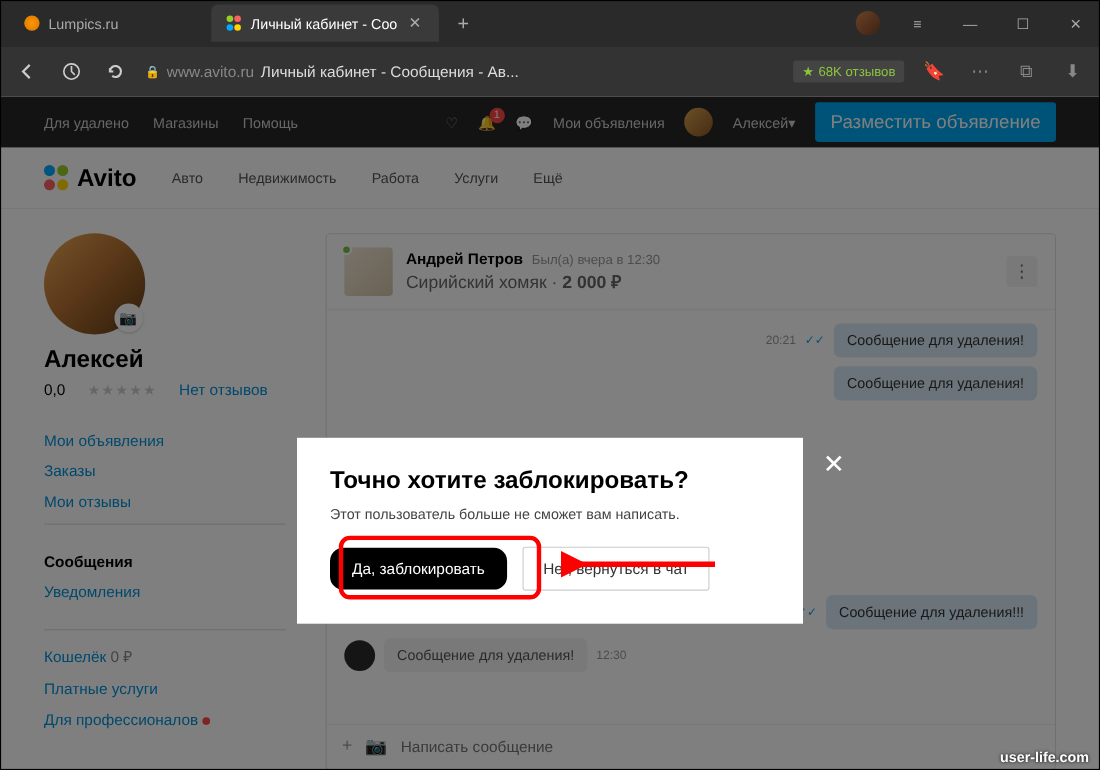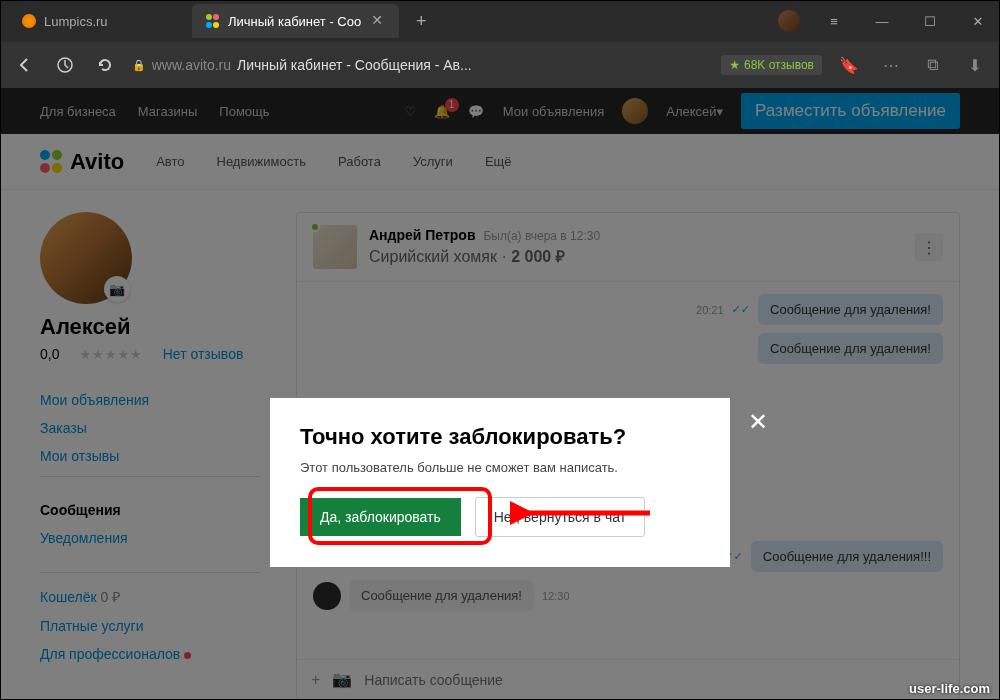--- a/index.html
+++ b/index.html
@@ -66,21 +66,21 @@
 .checks{color:#00a6f0;font-size:11px}
 .msgav{width:28px;height:28px;border-radius:50%;background:#2a2a2a}
 .composer{border-top:1px solid #eee;padding:10px 14px;display:flex;align-items:center;gap:12px;color:#999}
 .composer input{border:none;flex:1;font-size:14px;color:#999;outline:none}
 .overlay{position:absolute;inset:0;background:rgba(0,0,0,.5);display:flex;align-items:flex-start;justify-content:center;padding-top:310px}
 .modal{background:#fff;width:460px;padding:26px 30px 30px;position:relative}
 .mclose{position:absolute;top:10px;right:-38px;color:#fff;font-size:24px;cursor:pointer}
 .mtitle{font-size:22px;font-weight:bold;margin-bottom:10px}
 .mtext{font-size:13px;color:#444;margin-bottom:22px}
 .mbtns{display:flex;gap:14px;align-items:center}
-.btn-yes{background:#15803d;color:#fff;border:none;padding:11px 20px;font-size:14px;border-radius:0;cursor:pointer}
+.btn-yes{background:#000000;color:#fff;border:none;padding:11px 20px;font-size:14px;border-radius:12px;cursor:pointer}
 .btn-no{background:#fff;border:1px solid #ccc;padding:11px 18px;font-size:14px;border-radius:3px;cursor:pointer;color:#333}
 .highlight{position:absolute;border:4px solid #ff0000;border-radius:10px;pointer-events:none}
 .arrow-ann{position:absolute;pointer-events:none}
 .watermark{position:absolute;bottom:4px;right:10px;color:#fff;font-size:13px;font-weight:bold;text-shadow:0 0 3px #000}
 .black-frame{position:absolute;inset:0;border:1px solid #000;pointer-events:none}
 svg{display:block}
 </style>
 </head>
 <body>
 
@@ -139,21 +139,21 @@
   <div class="rtools">
     <span class="navbtn">🔖</span>
     <span class="navbtn">⋯</span>
     <span class="navbtn">⧉</span>
     <span class="navbtn">⬇</span>
   </div>
 </div>
 
 <div class="page">
   <div class="darkstrip">
-    <span>Для бизнеса</span>
+    <span>Для удалено</span>
     <span>Магазины</span>
     <span>Помощь</span>
     <div class="strip-r">
       <span class="heartico">♡</span>
       <span class="heartico">🔔<span class="badge-n">1</span></span>
       <span class="heartico">💬</span>
       <span>Мои объявления</span>
       <span class="useravatar"></span>
       <span><span>Алексей</span>▾</span>
       <button class="btn-post">Разместить объявление</button>

